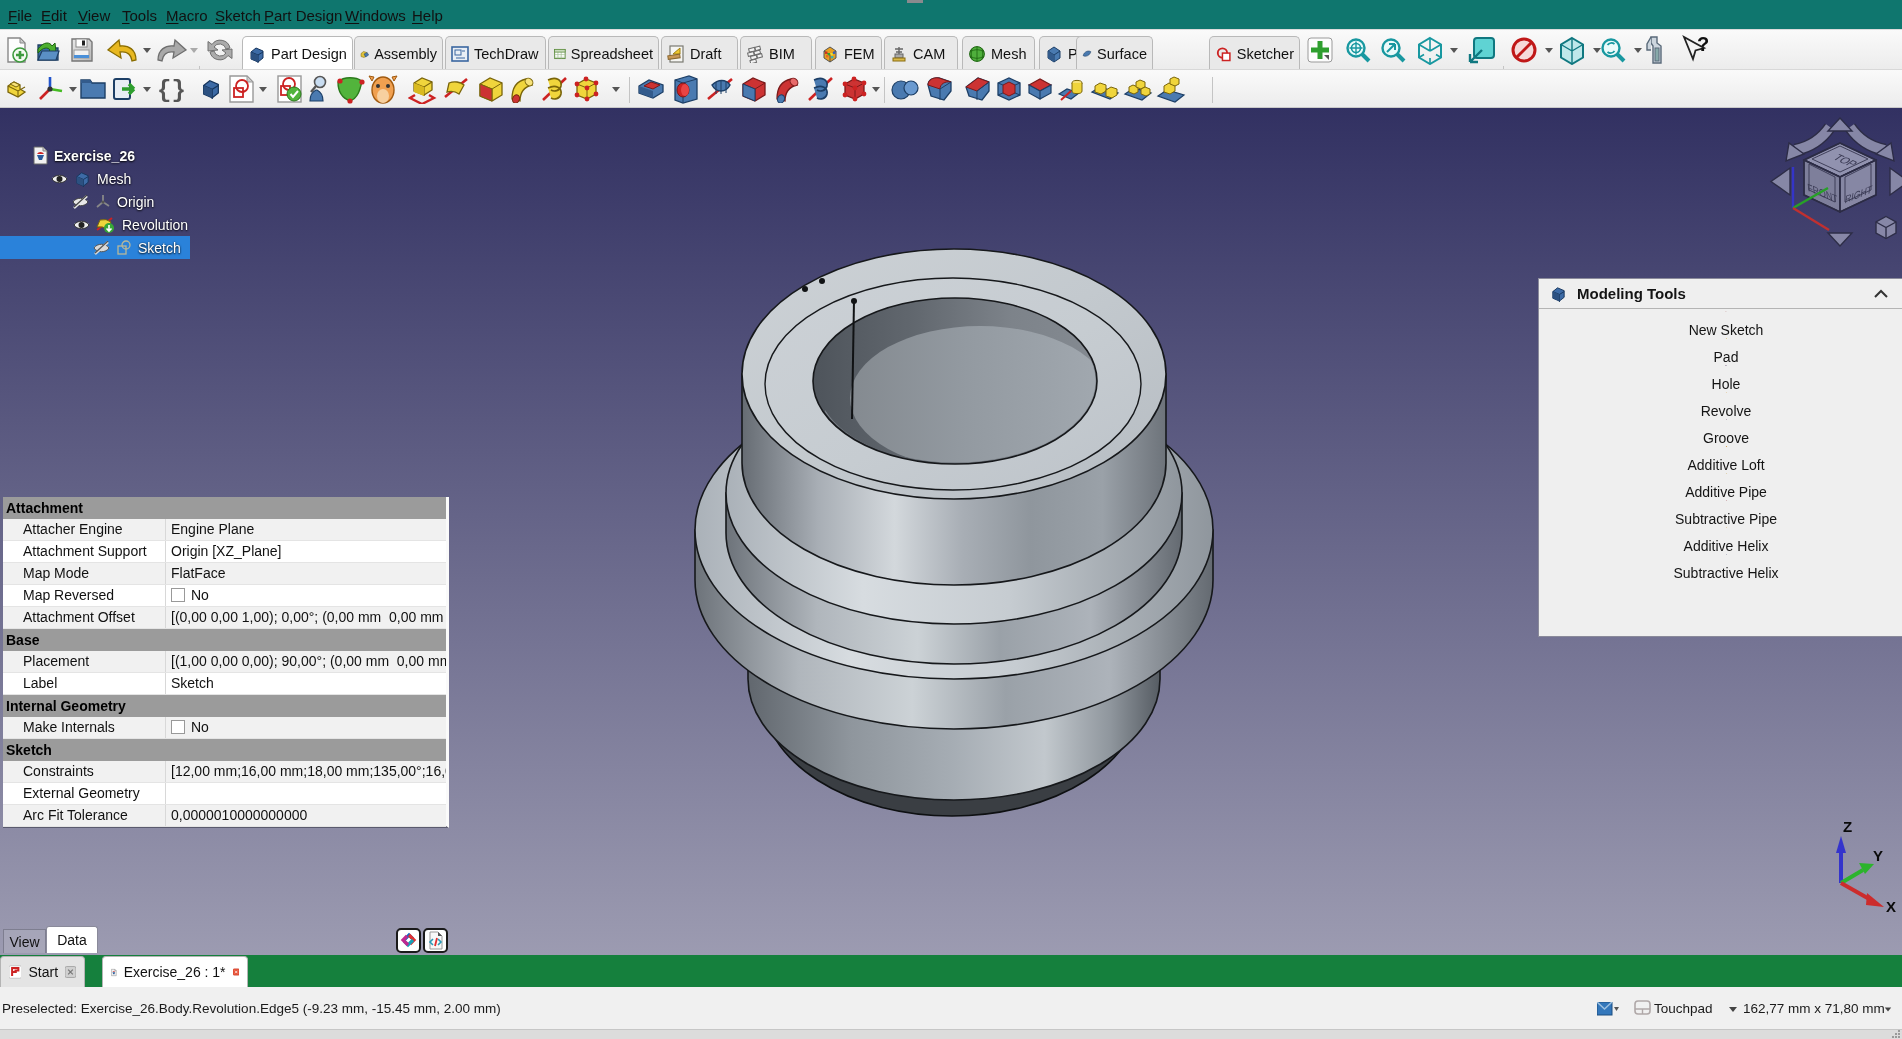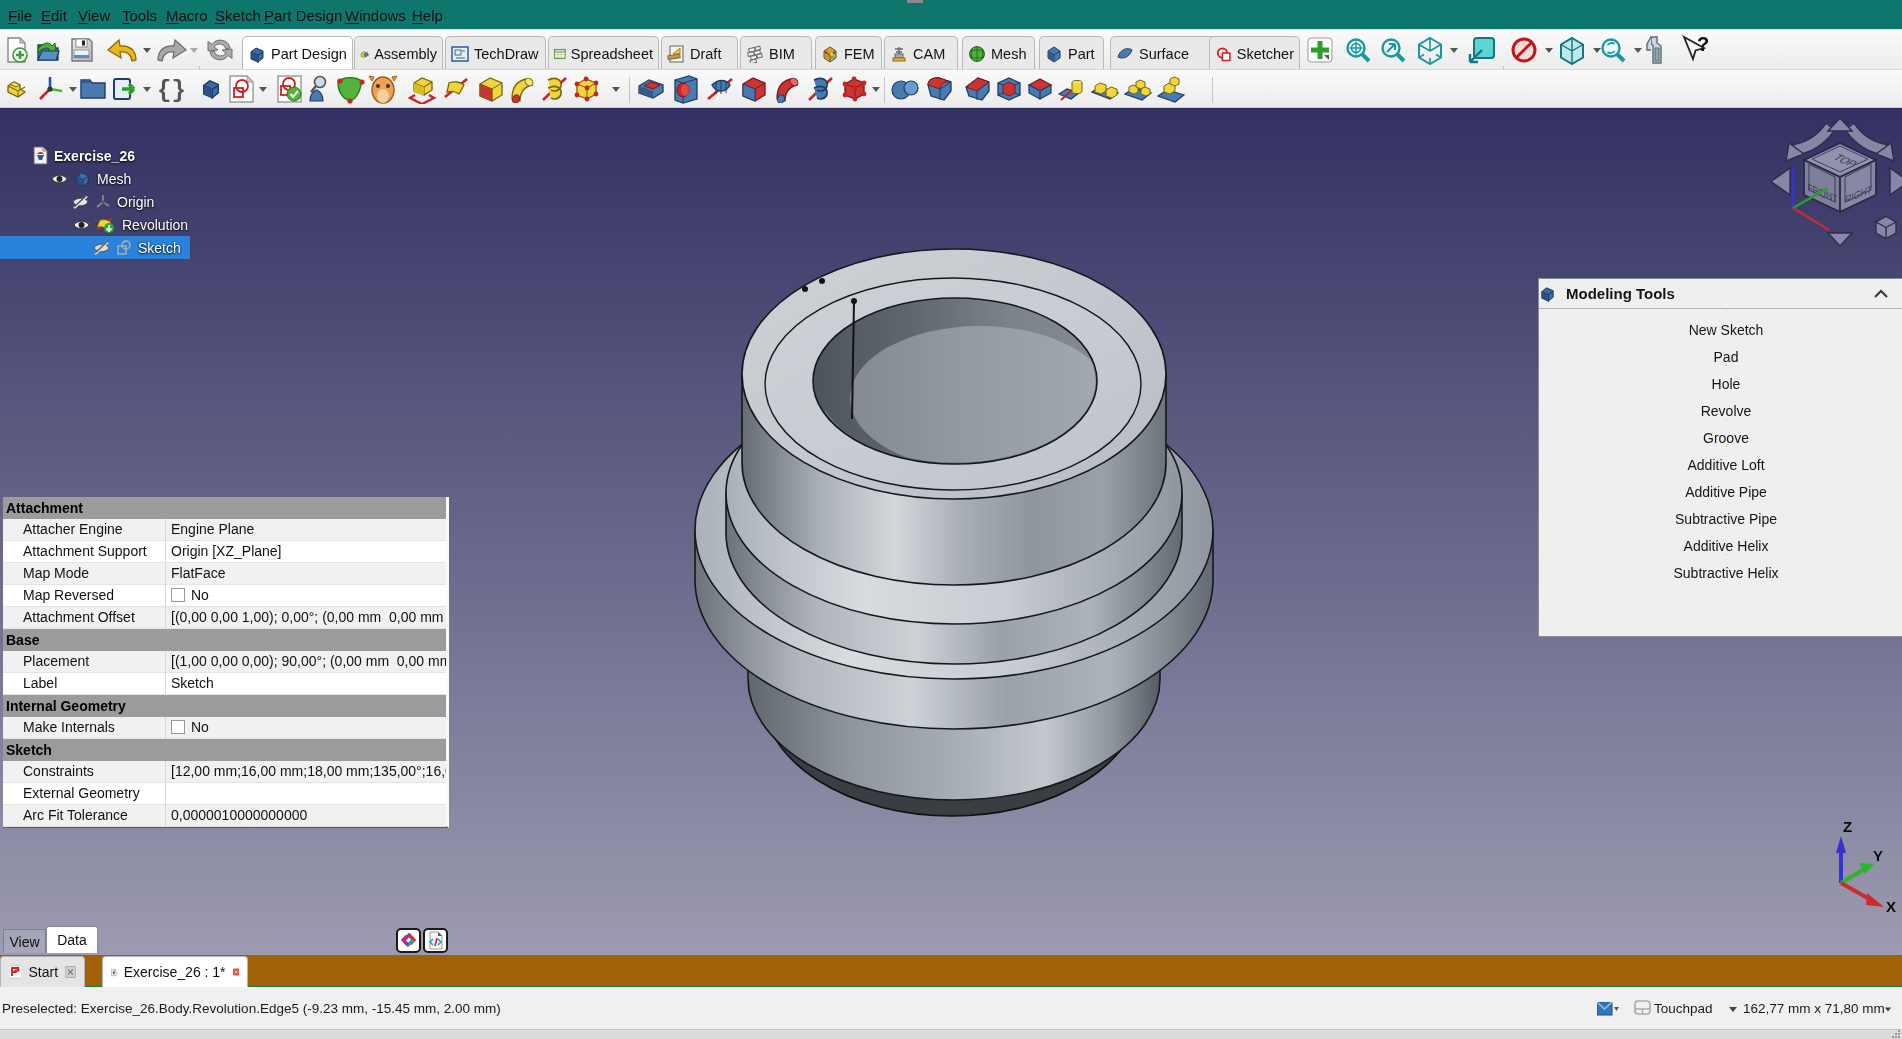--- a/index.html
+++ b/index.html
@@ -23,27 +23,27 @@
 #props { position:absolute; left:3px; top:389px; border-right:3px solid #fafafa; width:446px; height:331px; background:#fff; font-size:14px; color:#111; border-bottom:2px solid #5a5a6e; }
 .phead { height:22px; background:#9b9b9b; font-weight:bold; color:#000; padding-left:3px; line-height:22px; }
 .prow { height:22px; display:flex; border-bottom:1px solid #e4e4e4; background:#fff; }
 .prow.alt { background:#f1f1f1; }
 .prow.alt .pname { background:#f1f1f1; }
 .pname { width:163px; background:#fff; border-right:1px solid #d8d8d8; padding-left:20px; line-height:21px; white-space:nowrap; }
 .pval { flex:1; padding-left:5px; line-height:21px; white-space:nowrap; overflow:hidden; }
 .cb { display:inline-block; width:14px; height:14px; border:1px solid #999; background:#fff; vertical-align:-2px; margin-right:6px; }
 
 #mtools { position:absolute; right:0; top:278px; width:364px; height:359px; background:#efefef; border:1px solid #8a8a9a; border-right:none; font-size:14px; color:#141414; }
-.mt-head { display:flex; align-items:center; gap:10px; height:30px; font-weight:bold; font-size:15px; border-bottom:1px solid #b4b4b4; }
+.mt-head { display:flex; align-items:center; gap:10px; height:30px; padding-left:11px; font-weight:bold; font-size:15px; border-bottom:1px solid #b4b4b4; }
 .mt-item { display:flex; align-items:center; gap:10px; height:27px; padding-left:11px;flex-direction:column; }
 
 #vdtabs { position:absolute; left:0; bottom:2px; height:27px; }
 .vdtab { position:absolute; bottom:0; font-size:14px; color:#111; text-align:center; }
 
-#tabbar { position:absolute; left:0; top:955px; width:1902px; height:32px; background:#a16207; border-bottom:1px solid #15803d; }
+#tabbar { position:absolute; left:0; top:955px; width:1902px; height:32px; background:#15803d; border-bottom:1px solid #15803d; }
 .dtab { position:absolute; top:1px; height:31px; white-space:nowrap; display:flex; align-items:center; font-size:15px; color:#111; padding:0 8px; gap:7px; border:1px solid #b4b4b4; border-bottom:none; border-radius:4px 4px 0 0; }
 #statusbar { position:absolute; left:0; top:987px; width:1902px; height:52px; background:#f0f0f0; font-size:13.5px; color:#1a1a1a; }
 #statusbar .btm { position:absolute; left:0; top:42px; width:1902px; height:10px; background:#dcdcdc; border-top:1px solid #c6c6c6; }
 </style>
 </head>
 <body>
 <div id="app">
   <div id="menubar">
     <div style="position:absolute;left:907px;top:0;width:16px;height:3px;background:#8a8a8e"></div>
     <span class="m" style="left:8px"><u>F</u>ile</span>
@@ -179,21 +179,21 @@
       <span>Mesh</span>
     </div>
     <div class="wb" style="left:1039px;width:65px">
       <svg width="18" height="18" viewBox="0 0 18 18">
           <path d="M3 6 l6-4 6 4 v7 l-6 4 -6-4 z" fill="#4a7ab0" stroke="#1d3f66" stroke-width="1"></path>
           <path d="M3 6 l6 4 6-4 M9 10 v7" fill="none" stroke="#1d3f66"></path>
           <path d="M3 6 l6 4 v7 l-6-4 z" fill="#335b8c"></path>
         </svg>
       <span>Part</span>
     </div>
-    <div class="wb" style="left:1110px;width:106px">
+    <div class="wb" style="left:1076px;width:77px">
       <svg width="18" height="18" viewBox="0 0 18 18">
           <path d="M2 12 C4 4 12 2 16 5 c-2 6-8 10-14 7 z" fill="#4a7ab0" stroke="#1d3f66" stroke-width="1"></path>
         </svg>
       <span>Surface</span>
     </div>
     <div class="wb" style="left:1209px;width:91px">
       <svg width="18" height="18" viewBox="0 0 18 18">
           <circle cx="8" cy="8" r="5" fill="none" stroke="#cc2222" stroke-width="2"></circle>
           <rect x="8" y="8" width="8" height="8" fill="#fff" stroke="#cc2222" stroke-width="1.6"></rect>
         </svg>

